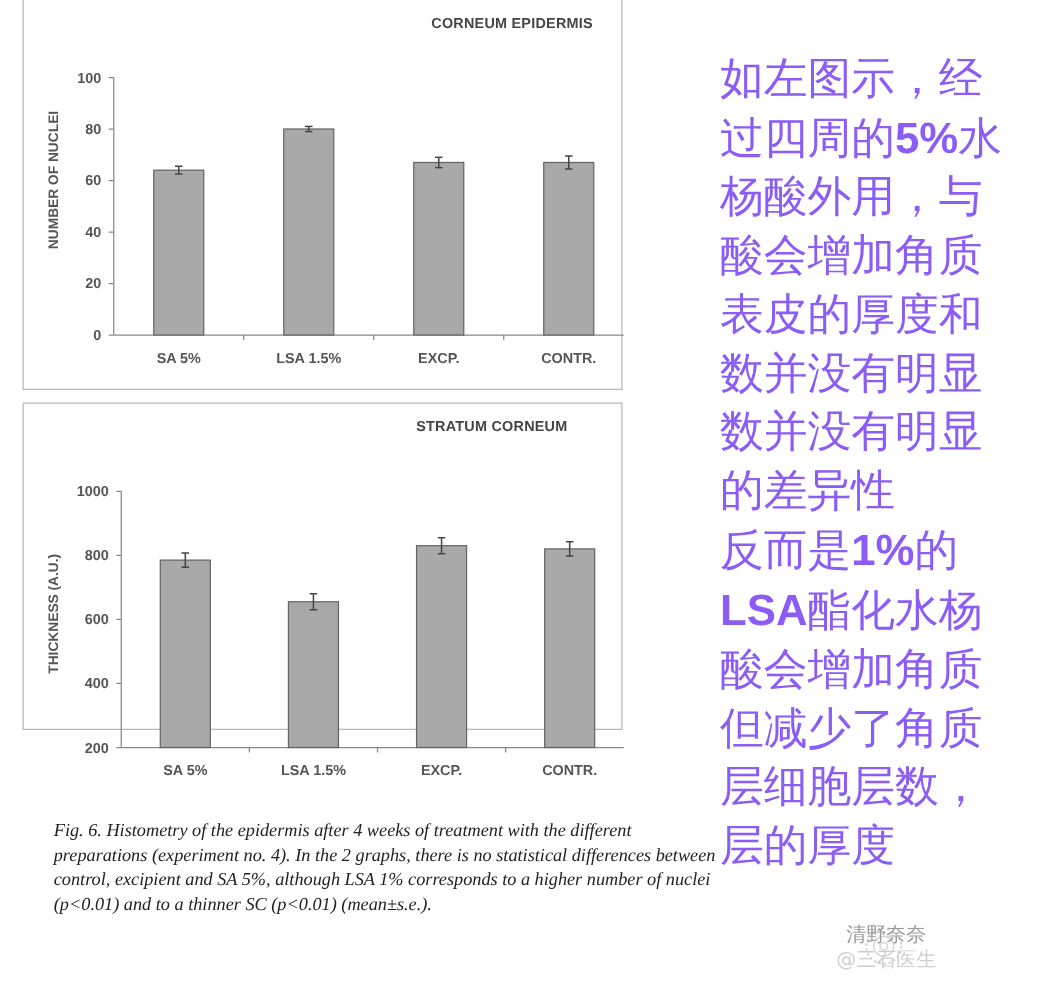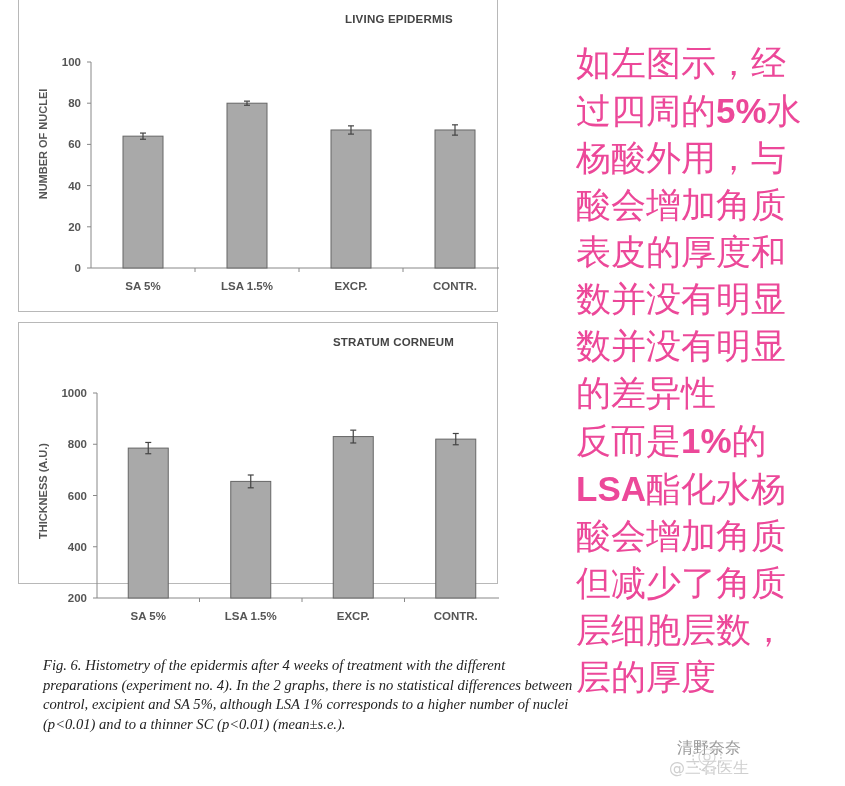--- a/index.html
+++ b/index.html
@@ -4,31 +4,31 @@
 <style>
   html, body { margin:0; padding:0; background:#fff; }
   body { width:845px; height:786px; position:relative; overflow:hidden; font-family:"Liberation Sans", sans-serif; }
   .panel { position:absolute; left:18px; width:480px; border:1.5px solid #b8b8b8; background:#fff; box-sizing:border-box; }
   #panel-top { top:-2px; height:314px; border-top:none; }
   #panel-bot { top:322px; height:262px; }
   .ptitle { position:absolute; font-weight:bold; font-size:11.5px; color:#444; letter-spacing:0.2px; }
   .ylabel { position:absolute; font-weight:bold; font-size:11px; color:#555; transform:rotate(-90deg); transform-origin:center; white-space:nowrap; }
   svg text { font-family:"Liberation Sans", sans-serif; }
   .caption { position:absolute; left:0; top:656px; width:540px; font-family:"Liberation Serif", serif; font-style:italic; font-size:14.6px; line-height:19.5px; color:#222;padding-left:43px; }
-  .side { position:absolute; left:576px; top:40px; width:270px; font-family:"DejaVu Sans", sans-serif; font-size:35px; line-height:47px; color:#ec4899; }
+  .side { position:absolute; left:576px; top:40px; width:270px; font-family:"DejaVu Sans", sans-serif; font-size:35px; line-height:47px; color:#8b5cf6; }
   .side b { font-family:"Liberation Sans", sans-serif; font-weight:bold; }
   .wm { position:absolute; left:669px; top:738px; font-size:16px; color:#9a9a9a; font-family:"DejaVu Sans", sans-serif; line-height:20px; }
   .wm .l2 { color:#cfcfcf; margin-left:0; }
   .wm-logo { position:absolute; left:690px; top:740px; width:34px; height:34px; }
 </style>
 </head>
 <body>
 
 <div class="panel" id="panel-top">
-  <div class="ptitle" style="left:326px; top:15px;">LIVING EPIDERMIS</div>
+  <div class="ptitle" style="left:326px; top:15px;">CORNEUM EPIDERMIS</div>
   <div class="ylabel" style="left:-36px; top:140px; width:120px; text-align:center;">NUMBER OF NUCLEI</div>
   <svg id="svg-top" width="480" height="314" style="position:absolute;left:0;top:0;">
       <line x1="72" y1="64" x2="72" y2="270" stroke="#888" stroke-width="1"></line>
       <line x1="72" y1="270" x2="488" y2="270" stroke="#888" stroke-width="1"></line>
       <line x1="68" y1="270" x2="72" y2="270" stroke="#888"></line>
       <text x="62" y="274" text-anchor="end" font-size="11.5" font-weight="bold" fill="#555">0</text>
       <line x1="68" y1="228.8" x2="72" y2="228.8" stroke="#888"></line>
       <text x="62" y="232.8" text-anchor="end" font-size="11.5" font-weight="bold" fill="#555">20</text>
       <line x1="68" y1="187.6" x2="72" y2="187.6" stroke="#888"></line>
       <text x="62" y="191.6" text-anchor="end" font-size="11.5" font-weight="bold" fill="#555">40</text>

